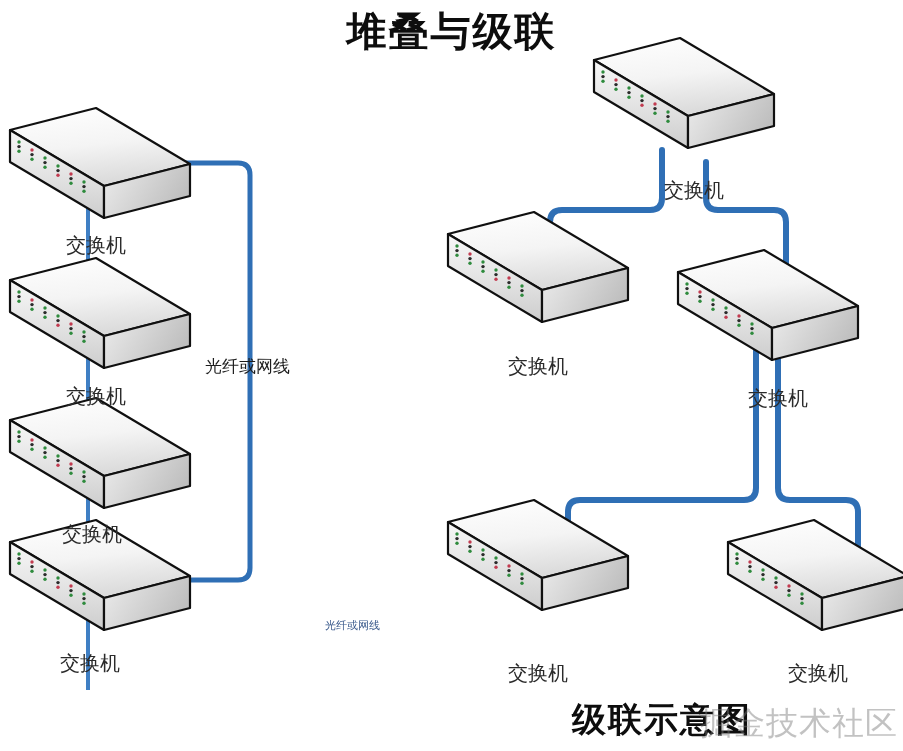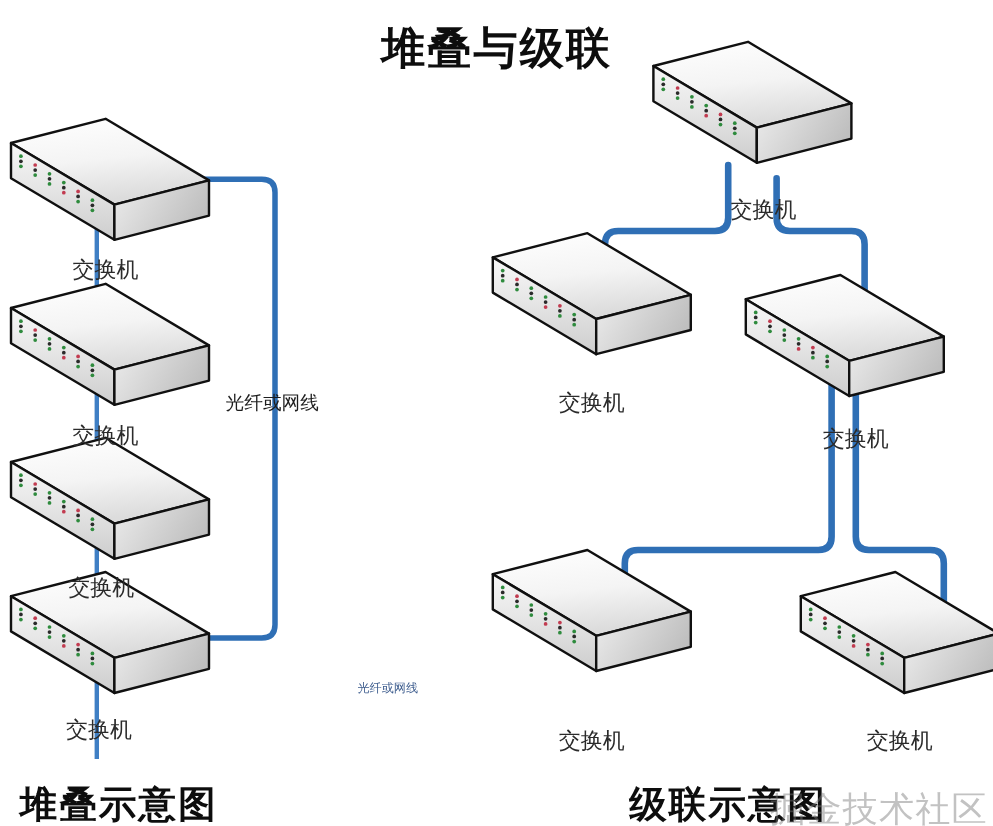--- a/index.html
+++ b/index.html
@@ -86,21 +86,21 @@
   svg.layer {
     position: absolute;
     left: 0; top: 0;
     width: 903px;
     height: 751px;
     overflow: visible;
   }
   svg.cables { z-index: 1; }
   svg.devices { z-index: 2; }
   .labels { z-index: 3; position: absolute; left:0; top:0; width:903px; height:751px; }
-  .titles { z-index: 4; position: absolute; left:0; top:12px; width:903px; height:606px; }
+  .titles { z-index: 4; position: absolute; left:0; top:0; width:903px; height:606px; }
 </style>
 </head>
 <body>
 
 <div id="stage">
 
   <svg class="layer cables" viewBox="0 0 903 751">
     <defs>
       <linearGradient id="cableGrad" x1="0" y1="0" x2="1" y2="0">
         <stop offset="0%" stop-color="#8fb4dd"></stop>
@@ -217,18 +217,17 @@
     <div class="dev-label" style="left:508px; top:353px;">交换机</div>
     <div class="dev-label" style="left:748px; top:385px;">交换机</div>
     <div class="dev-label" style="left:508px; top:660px;">交换机</div>
     <div class="dev-label" style="left:788px; top:660px;">交换机</div>
 
     <div class="legend-label" style="left:322px; top:618px;">光纤或网线</div>
   </div>
 
   <div class="titles">
     <div class="title">堆叠与级联</div>
-    <div class="caption left">堆叠示意图</div>
     <div class="caption right">级联示意图</div>
     <div class="watermark">掘金技术社区</div>
   </div>
 
 </div>
 
 </body></html>

